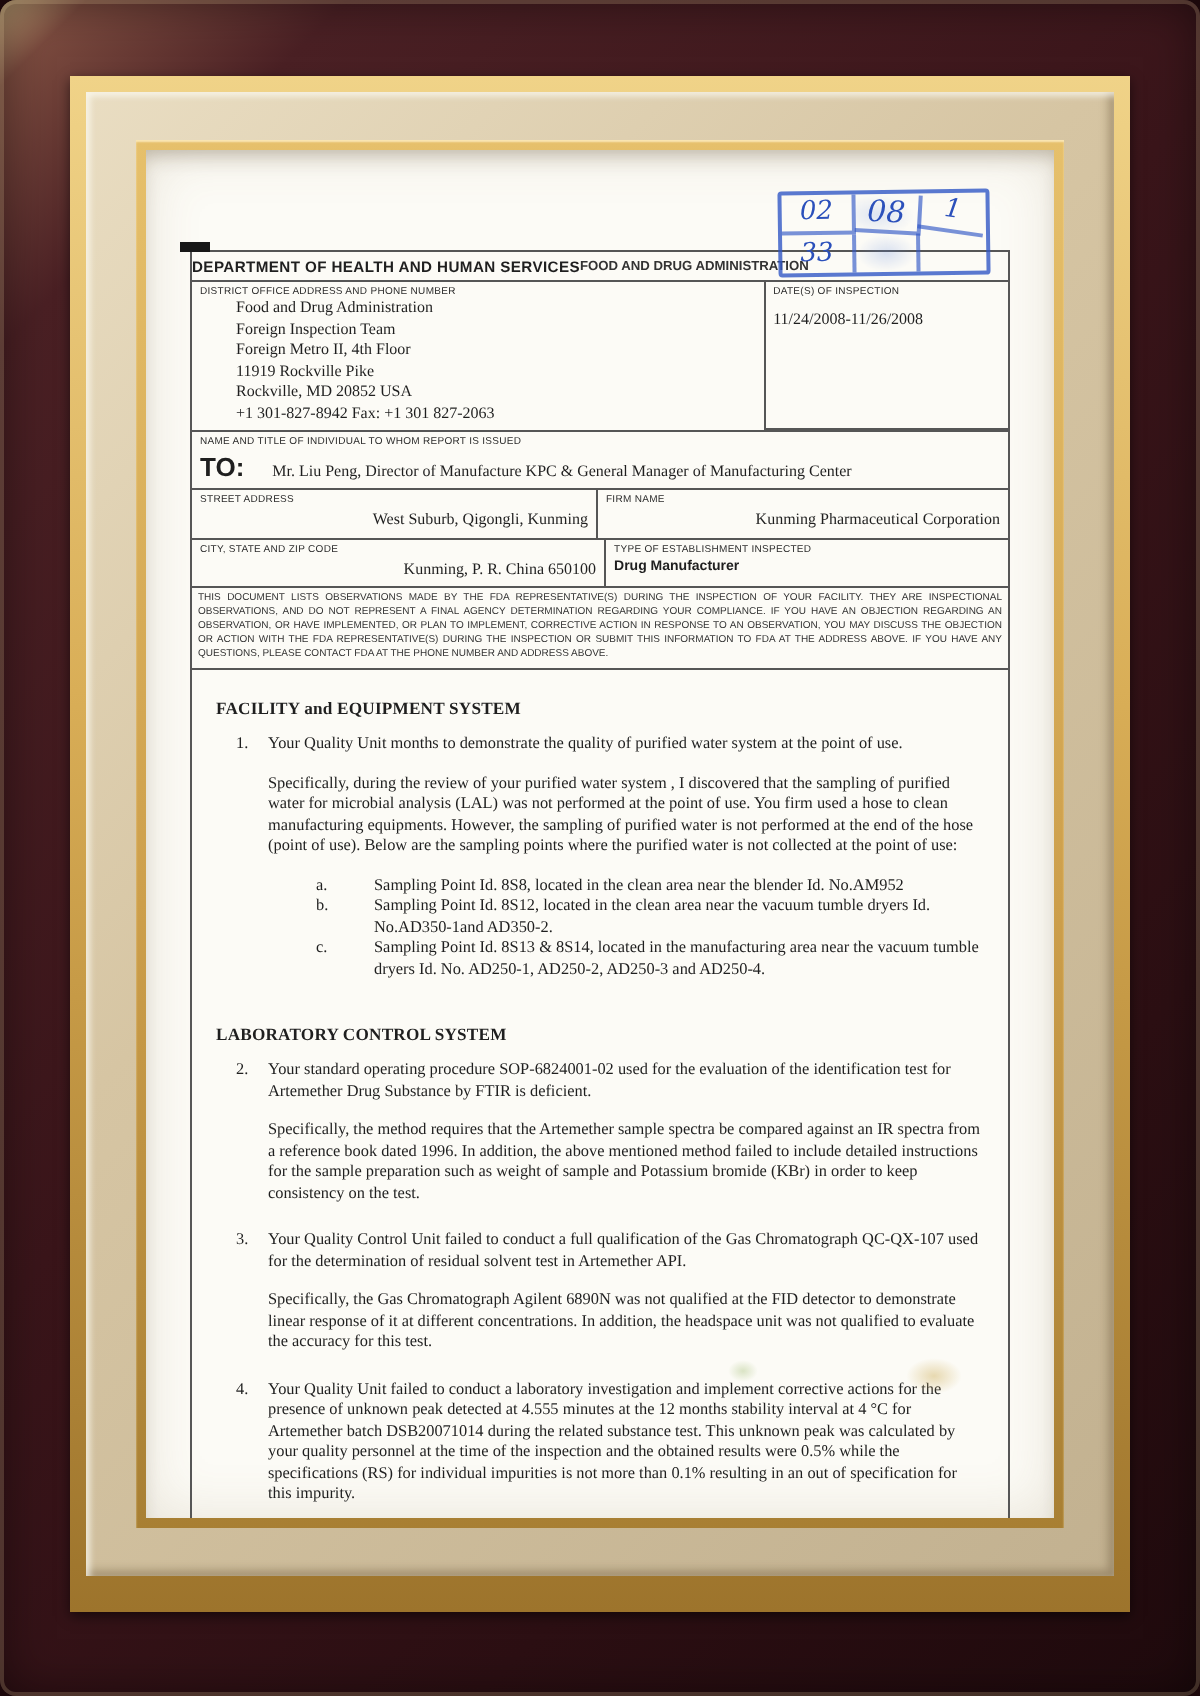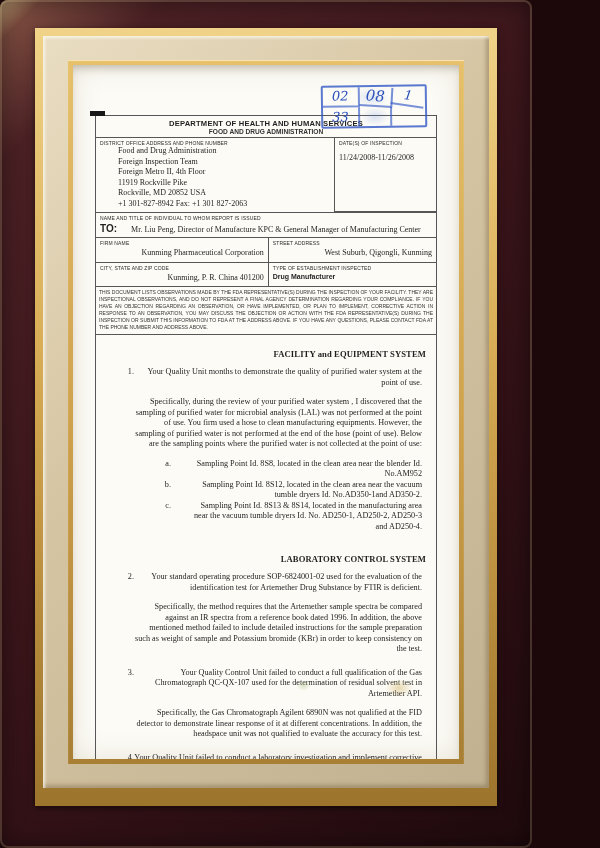--- a/index.html
+++ b/index.html
@@ -1,22 +1,22 @@
 <!DOCTYPE html>
 <html><head>
 <meta charset="utf-8">
 <style>
   * { box-sizing: border-box; margin: 0; padding: 0; }
   html,body { width:600px; height:848px; background:#1c080b; }
   body { font-family:"Liberation Serif", serif; }
 
   
   .frame {
-    width:532px; height:848px;
-    padding:28px 35px 42px 35px;
+    width:600px; height:848px;
+    padding:38px 35px 42px 35px;
     background: linear-gradient(135deg,#c9a97c 0%, #7a4a3e 3%, #4a2024 12%, #3a151a 45%, #2c0f13 75%, #1f0a0d 100%);
     border-radius:8px;
     box-shadow: inset 0 0 0 2px rgba(222,196,148,.22), inset 0 0 24px rgba(0,0,0,.5);
   }
   .gold-outer {
     height:100%;
     padding:8px 8px 18px 8px;
     background: linear-gradient(180deg,#f0d388 0%,#d9ae57 40%,#c69a46 60%,#9d742c 100%);
     box-shadow: 0 2px 6px rgba(0,0,0,.55);
   }
@@ -82,42 +82,42 @@
     color:#1f1f1f;
   }
   .trow { display:flex; border-bottom:1px solid #565656; }
   .cell { padding:2px 4px 3px 4px; }
   .cell + .cell { border-left:1px solid #565656; }
 
   .lab { font-family:"Liberation Sans", sans-serif; font-size:5px; letter-spacing:.15px; color:#2b2b2b; display:block; }
   .val-serif { font-size:8px; line-height:1.3;text-align:right; }
   .val-bold-sans { font-family:"Liberation Sans", sans-serif; font-size:7px; font-weight:bold; }
 
-  .row-header { flex-direction:column; align-items:center; text-align:center; padding:3px 0 2px 0; }
+  .row-header { flex-direction:row; align-items:center; text-align:center; padding:3px 0 2px 0; }
   .hdr-title { font-family:"Liberation Sans", sans-serif; font-size:7.6px; font-weight:bold; letter-spacing:.2px; }
   .hdr-sub   { font-family:"Liberation Sans", sans-serif; font-size:6.6px; font-weight:bold; color:#333; }
 
   .cell-addr { flex:0 0 70%; }
   .addr-lines { margin-left:18px; font-size:8px; line-height:1.32; }
   .col-right { flex:1; display:flex; flex-direction:column; }
   .col-right .cell { border-left:1px solid #565656; }
   .col-right .cell:first-child { border-bottom:1px solid #565656; }
   .col-right .cell { flex:1; }
 
   .to-line { font-size:8px; margin-top:2px; }
-  .to-prefix { font-weight:bold; font-family:"Liberation Sans", sans-serif; font-size:10px; margin-right:14px; }
+  .to-prefix { font-weight:bold; font-family:"Liberation Sans", sans-serif; font-size:13px; margin-right:14px; }
 
   .cell-half-l { flex:0 0 50.5%; }
   .cell-half-r { flex:1; }
   .cell-half-l .val-serif, .cell-half-r .val-serif, .cell-half-r .val-bold-sans { margin-top:2px; display:block; }
 
   .disclaimer { font-family:"Liberation Sans", sans-serif; font-size:5px; line-height:1.4; color:#333;
     text-align:justify; padding:2px 3px 3px 3px; }
 
-  .row-body { display:block; min-height:358px; padding:8px 10px 6px 12px;text-align:right; }
+  .row-body { display:block; min-height:358px; padding:8px 10px 6px 12px; }
   .sec-heading { font-size:8.6px; font-weight:bold; margin:6px 0 8px 0; letter-spacing:.1px; }
   .obs-item { display:flex; margin:0 0 4px 10px; }
   .obs-num { flex:0 0 16px; font-size:8.2px; }
   .obs-text { flex:1; font-size:8.2px; line-height:1.28; padding-right:4px; }
   .obs-detail { margin:9px 0 9px 0; }
   .sub-item { display:flex; margin-left:24px; }
   .sub-mark { flex:0 0 13px; font-size:8.2px; }
   .sub-text { flex:1; font-size:8.2px; line-height:1.28;margin-left:16px; }
   .gap { height:12px; }
 </style>
@@ -173,34 +173,34 @@
             <div class="trow">
               <div class="cell" style="flex:1">
                 <span class="lab">NAME AND TITLE OF INDIVIDUAL TO WHOM REPORT IS ISSUED</span>
                 <div class="to-line">
                   <span class="to-prefix">TO:</span><span>Mr. Liu Peng, Director of Manufacture KPC &amp; General Manager of Manufacturing Center</span>
                 </div>
               </div>
             </div>
 
             <div class="trow">
+              <div class="cell cell-half-r">
+                <span class="lab">STREET ADDRESS</span>
+                <span class="val-serif">West Suburb, Qigongli, Kunming</span>
+              </div>
               <div class="cell cell-half-l">
                 <span class="lab">FIRM NAME</span>
                 <span class="val-serif">Kunming Pharmaceutical Corporation</span>
               </div>
-              <div class="cell cell-half-r">
-                <span class="lab">STREET ADDRESS</span>
-                <span class="val-serif">West Suburb, Qigongli, Kunming</span>
-              </div>
             </div>
 
             <div class="trow">
               <div class="cell cell-half-l">
                 <span class="lab">CITY, STATE AND ZIP CODE</span>
-                <span class="val-serif">Kunming, P. R. China 401200</span>
+                <span class="val-serif">Kunming, P. R. China 650100</span>
               </div>
               <div class="cell cell-half-r">
                 <span class="lab">TYPE OF ESTABLISHMENT INSPECTED</span>
                 <span class="val-bold-sans">Drug Manufacturer</span>
               </div>
             </div>
 
             <div class="trow">
               <div class="disclaimer" style="flex:1">THIS DOCUMENT LISTS OBSERVATIONS MADE BY THE FDA REPRESENTATIVE(S) DURING THE INSPECTION OF YOUR FACILITY.  THEY ARE INSPECTIONAL OBSERVATIONS, AND DO NOT REPRESENT A FINAL AGENCY DETERMINATION REGARDING YOUR COMPLIANCE.  IF YOU HAVE AN OBJECTION REGARDING AN OBSERVATION, OR HAVE IMPLEMENTED, OR PLAN TO IMPLEMENT, CORRECTIVE ACTION IN RESPONSE TO AN OBSERVATION, YOU MAY DISCUSS THE OBJECTION OR ACTION WITH THE FDA REPRESENTATIVE(S) DURING THE INSPECTION OR SUBMIT THIS INFORMATION TO FDA AT THE ADDRESS ABOVE.  IF YOU HAVE ANY QUESTIONS, PLEASE CONTACT FDA AT THE PHONE NUMBER AND ADDRESS ABOVE.</div>
             </div>

